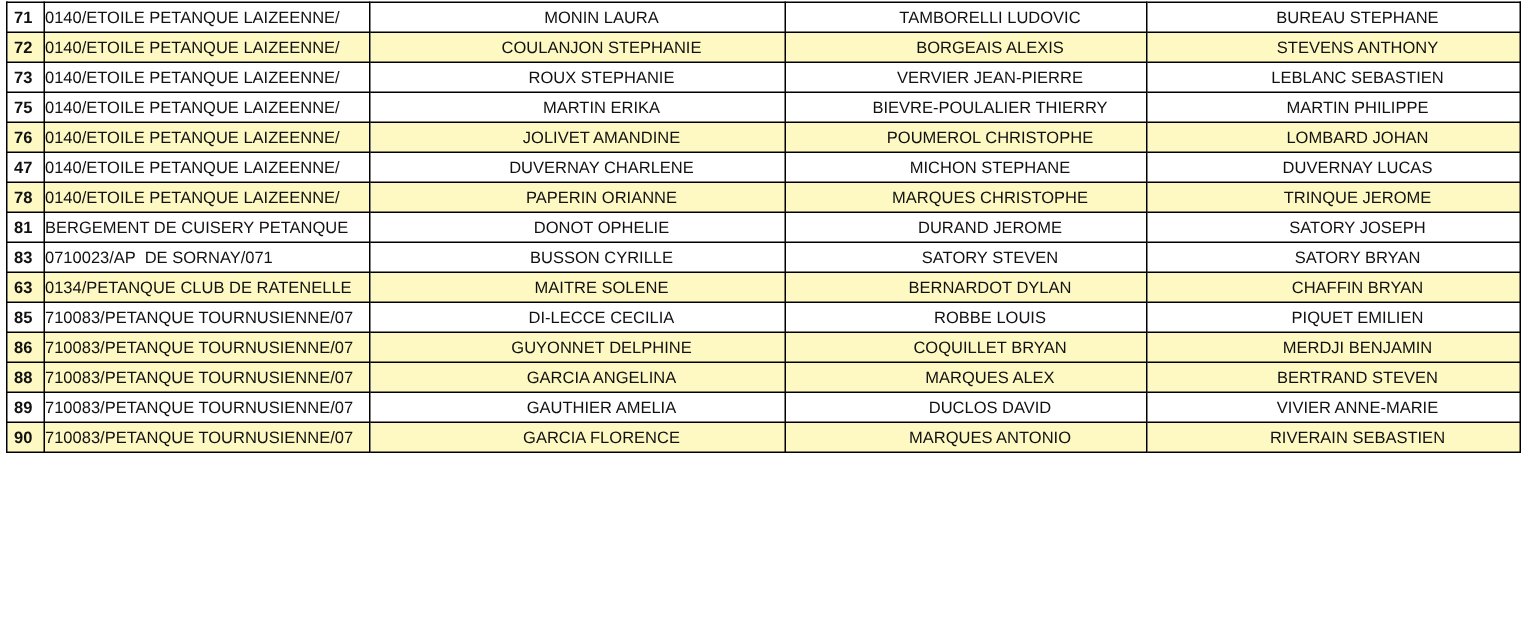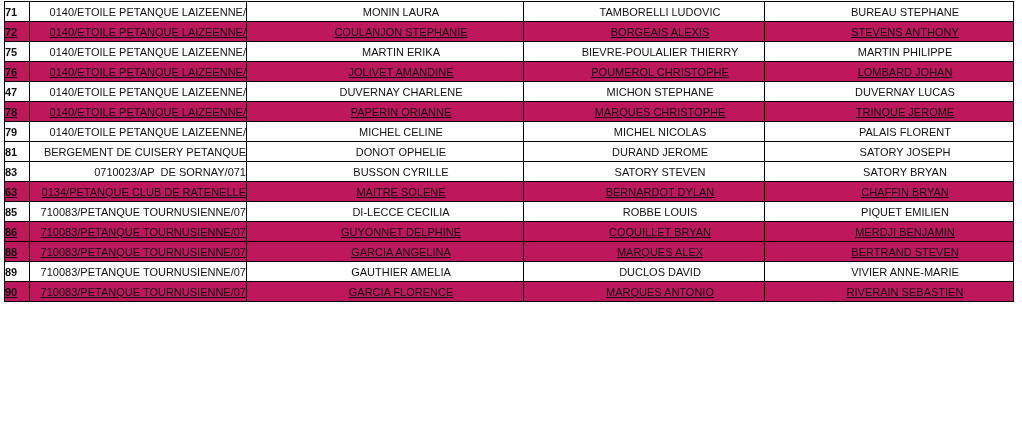--- a/index.html
+++ b/index.html
@@ -24,27 +24,27 @@
     white-space: pre;
     vertical-align: middle;
   }
   col.c-num    { width: 25px; }
   col.c-club   { width: 217px; }
   col.c-p1     { width: 277px; }
   col.c-p2     { width: 241px; }
   col.c-p3     { width: 249px; }
   td.num {
     font-weight: bold;
-    text-align: left;
+    text-align: center;
     padding-right: 3px;
     color: #000000;
   }
-  td.club { text-align: right; }
+  td.club { text-align: left; }
   td.player { text-align: center; padding-left: 32px; }
-  tr.alt td { background: #be185d; text-decoration: underline; }
+  tr.alt td { background: #fef9c3; }
   tr.base td { background: #ffffff; }
 </style>
 </head>
 <body>
 
 <table class="roster">
   <colgroup>
     <col class="c-num">
     <col class="c-club">
     <col class="c-p1">
@@ -60,20 +60,27 @@
     <td class="player">BUREAU STEPHANE</td>
   </tr>
       <tr class="alt">
     <td class="num">72</td>
     <td class="club">0140/ETOILE PETANQUE LAIZEENNE/</td>
     <td class="player">COULANJON STEPHANIE</td>
     <td class="player">BORGEAIS ALEXIS</td>
     <td class="player">STEVENS ANTHONY</td>
   </tr>
       <tr class="base">
+    <td class="num">73</td>
+    <td class="club">0140/ETOILE PETANQUE LAIZEENNE/</td>
+    <td class="player">ROUX STEPHANIE</td>
+    <td class="player">VERVIER JEAN-PIERRE</td>
+    <td class="player">LEBLANC SEBASTIEN</td>
+  </tr>
+      <tr class="base">
     <td class="num">75</td>
     <td class="club">0140/ETOILE PETANQUE LAIZEENNE/</td>
     <td class="player">MARTIN ERIKA</td>
     <td class="player">BIEVRE-POULALIER THIERRY</td>
     <td class="player">MARTIN PHILIPPE</td>
   </tr>
       <tr class="alt">
     <td class="num">76</td>
     <td class="club">0140/ETOILE PETANQUE LAIZEENNE/</td>
     <td class="player">JOLIVET AMANDINE</td>
@@ -86,27 +93,20 @@
     <td class="player">DUVERNAY CHARLENE</td>
     <td class="player">MICHON STEPHANE</td>
     <td class="player">DUVERNAY LUCAS</td>
   </tr>
       <tr class="alt">
     <td class="num">78</td>
     <td class="club">0140/ETOILE PETANQUE LAIZEENNE/</td>
     <td class="player">PAPERIN ORIANNE</td>
     <td class="player">MARQUES CHRISTOPHE</td>
     <td class="player">TRINQUE JEROME</td>
-  </tr>
-      <tr class="base">
-    <td class="num">79</td>
-    <td class="club">0140/ETOILE PETANQUE LAIZEENNE/</td>
-    <td class="player">MICHEL CELINE</td>
-    <td class="player">MICHEL NICOLAS</td>
-    <td class="player">PALAIS FLORENT</td>
   </tr>
       <tr class="base">
     <td class="num">81</td>
     <td class="club">BERGEMENT DE CUISERY PETANQUE</td>
     <td class="player">DONOT OPHELIE</td>
     <td class="player">DURAND JEROME</td>
     <td class="player">SATORY JOSEPH</td>
   </tr>
       <tr class="base">
     <td class="num">83</td>

